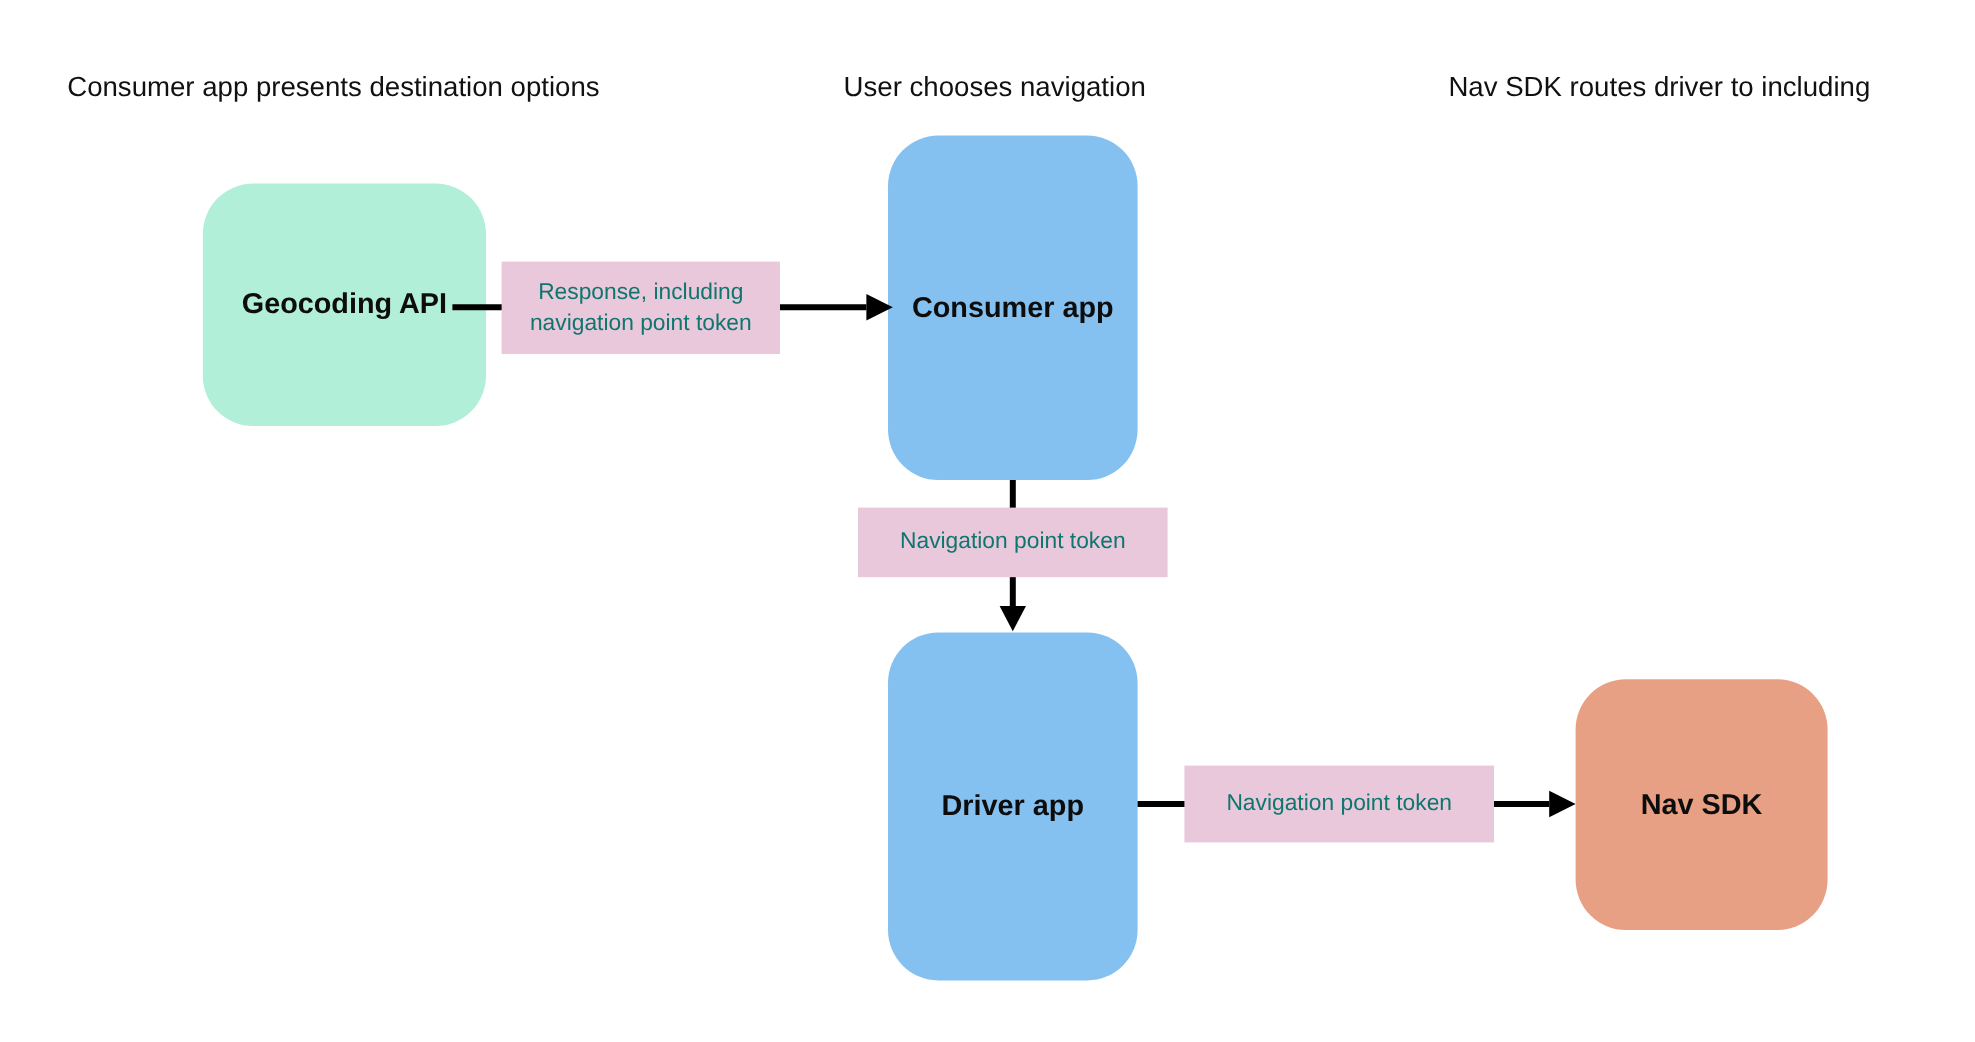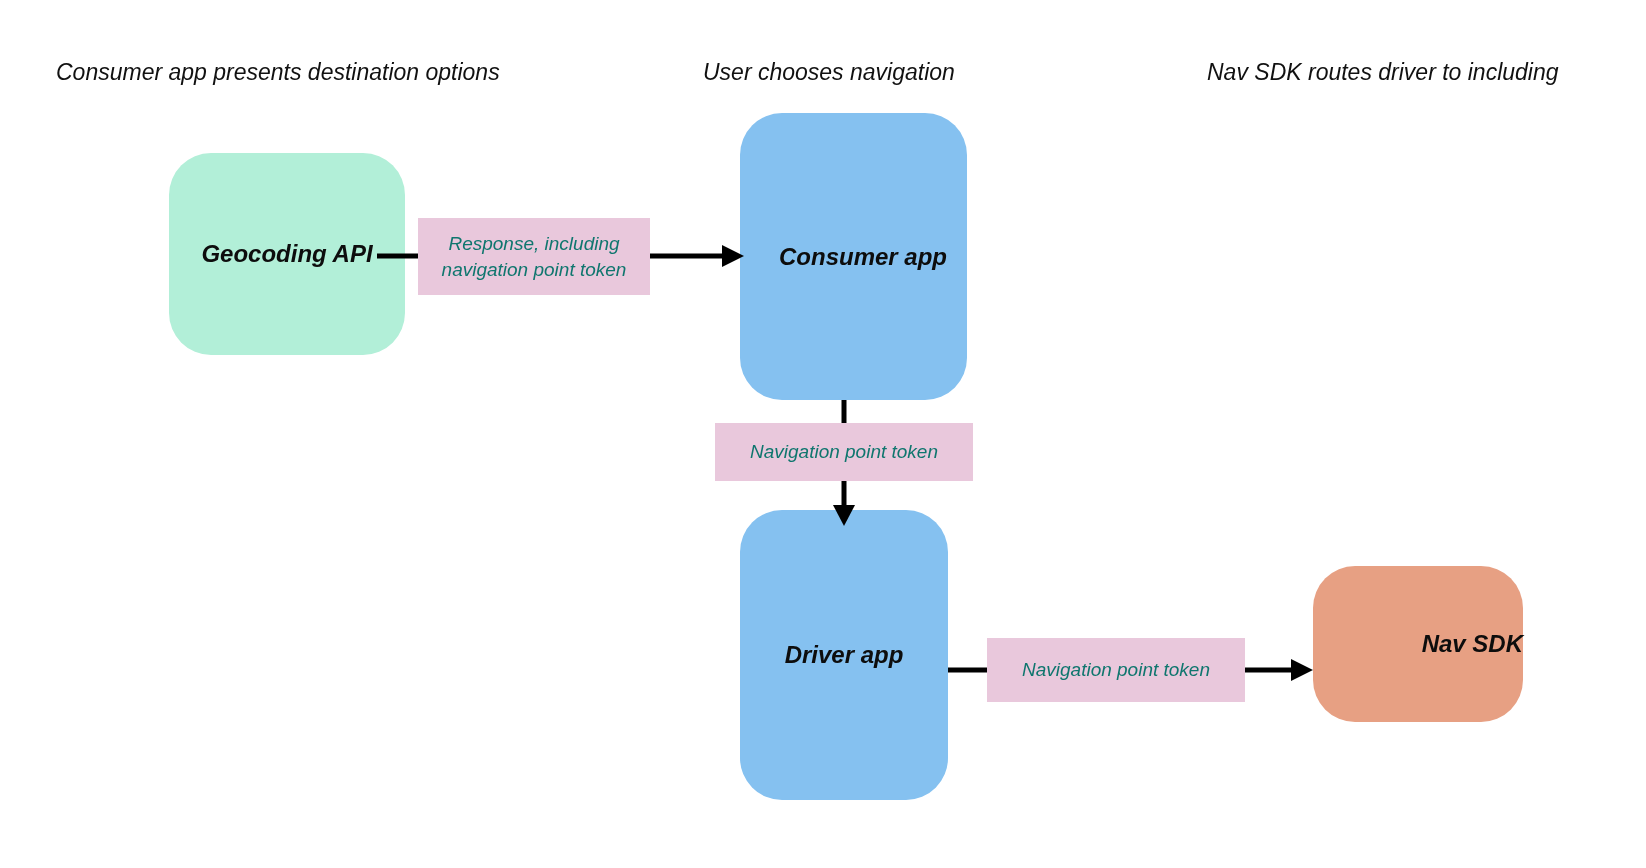--- a/index.html
+++ b/index.html
@@ -7,21 +7,20 @@
     padding: 0;
     background: #ffffff;
     font-family: "Liberation Sans", "DejaVu Sans", sans-serif;
   }
   .canvas {
     position: relative;
     width: 1646px;
     height: 868px;
     background: #ffffff;
     overflow: hidden;
-    font-style: italic;
   }
   .phase-header {
     position: absolute;
     top: 59px;
     font-size: 23px;
     line-height: 26px;
     color: #111111;
     white-space: nowrap;
   }
   #phase-header-1 { left: 56px; }
@@ -35,23 +34,23 @@
     align-items: center;
     justify-content: center;
   }
   .node .node-label {
     font-size: 24px;
     font-weight: 700;
     color: #0d0d0d;
     text-align: center;
   }
   #node-geocoding-api { left: 169px; top: 153px; width: 236px; height: 202px; }
-  #node-consumer-app  { left: 740px; top: 113px; width: 208px; height: 287px; padding-left: 19px; }
-  #node-driver-app    { left: 740px; top: 510px; width: 208px; height: 290px; }
-  #node-nav-sdk       { left: 1313px; top: 566px; width: 210px; height: 156px; justify-content: flex-end; }
+  #node-consumer-app  { left: 740px; top: 113px; width: 208px; height: 287px; }
+  #node-driver-app    { left: 740px; top: 527px; width: 208px; height: 290px; }
+  #node-nav-sdk       { left: 1313px; top: 566px; width: 210px; height: 209px; }
 
   .edges-svg {
     position: absolute;
     left: 0;
     top: 0;
     z-index: 1;
   }
   .edge-line {
     stroke: #000000;
     stroke-width: 5;

